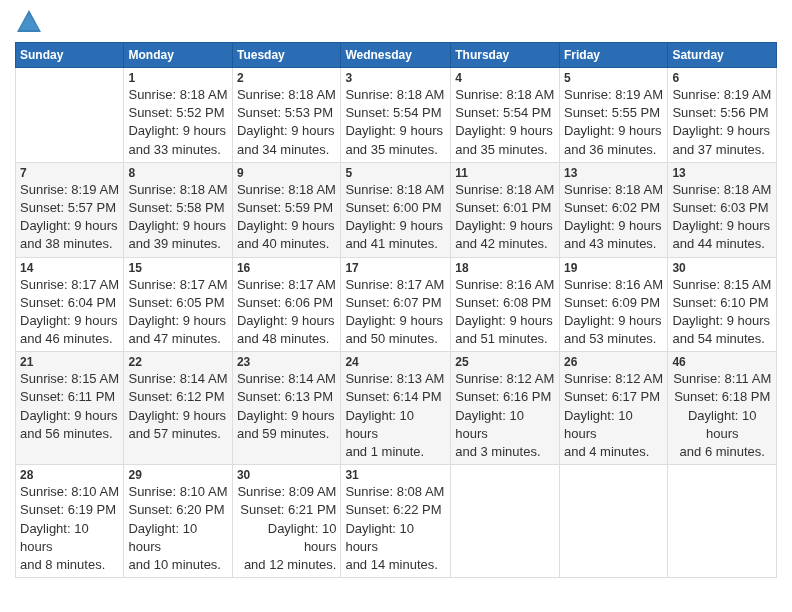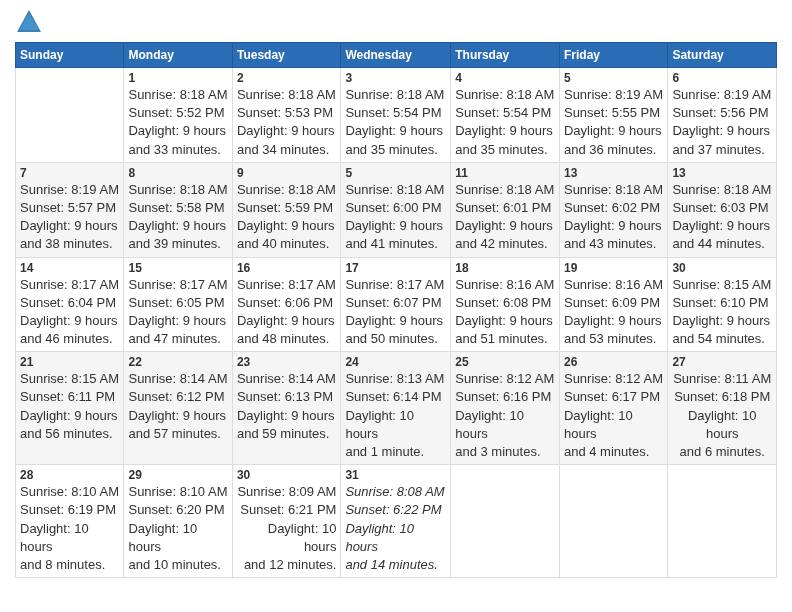--- a/index.html
+++ b/index.html
@@ -317,21 +317,21 @@
 and 3 minutes.</div>
           </td>
           <td>
             <span class="day-number">26</span>
             <div class="day-info" style="white-space: pre-line;">Sunrise: 8:12 AM
 Sunset: 6:17 PM
 Daylight: 10 hours
 and 4 minutes.</div>
           </td>
           <td>
-            <span class="day-number">27</span>
+            <span class="day-number">46</span>
             <div class="day-info" style="white-space: pre-line; text-align: center;">Sunrise: 8:11 AM
 Sunset: 6:18 PM
 Daylight: 10 hours
 and 6 minutes.</div>
           </td>
         </tr>
         <tr>
           <td>
             <span class="day-number">28</span>
             <div class="day-info" style="white-space: pre-line;">Sunrise: 8:10 AM
@@ -348,21 +348,21 @@
           </td>
           <td>
             <span class="day-number">30</span>
             <div class="day-info" style="white-space: pre-line; text-align: right;">Sunrise: 8:09 AM
 Sunset: 6:21 PM
 Daylight: 10 hours
 and 12 minutes.</div>
           </td>
           <td>
             <span class="day-number">31</span>
-            <div class="day-info" style="white-space: pre-line; font-style: italic;">Sunrise: 8:08 AM
+            <div class="day-info" style="white-space: pre-line;">Sunrise: 8:08 AM
 Sunset: 6:22 PM
 Daylight: 10 hours
 and 14 minutes.</div>
           </td>
           <td class="empty-cell"></td>
           <td class="empty-cell"></td>
           <td class="empty-cell"></td>
         </tr>
       </tbody>
   </table>

